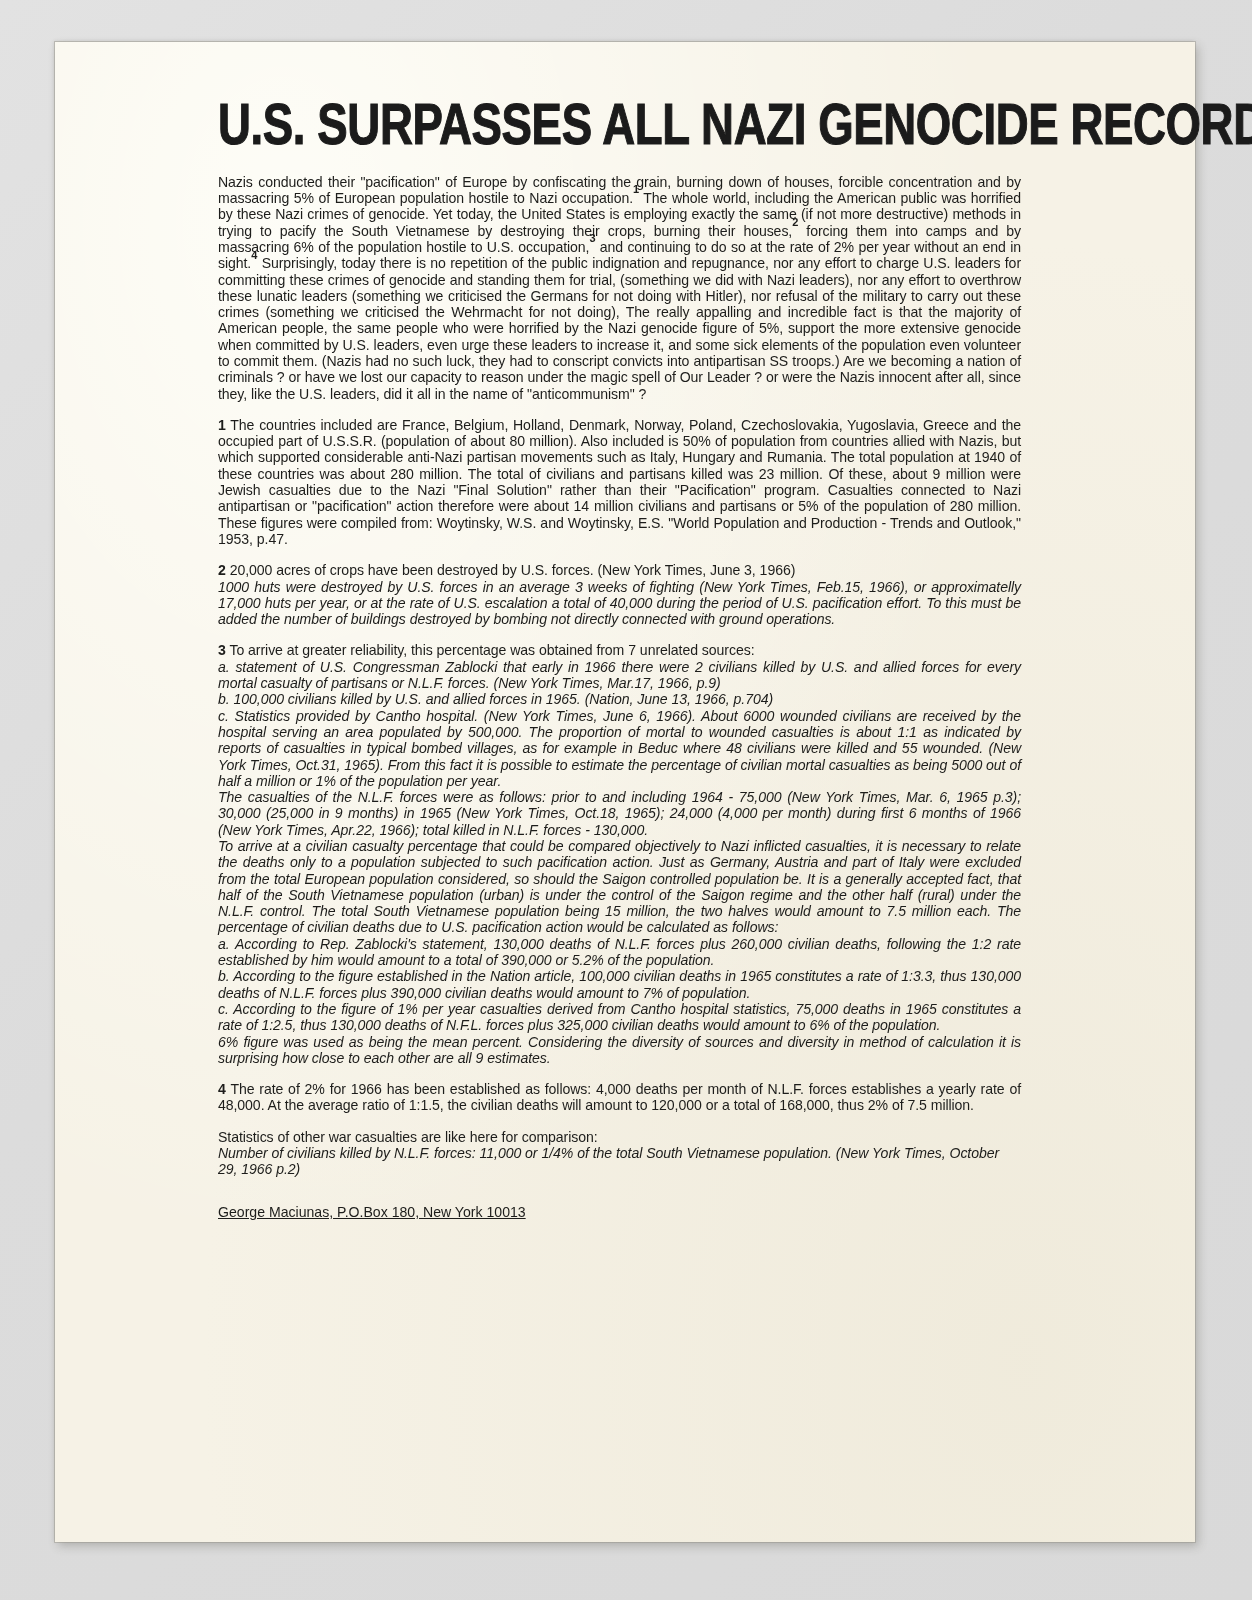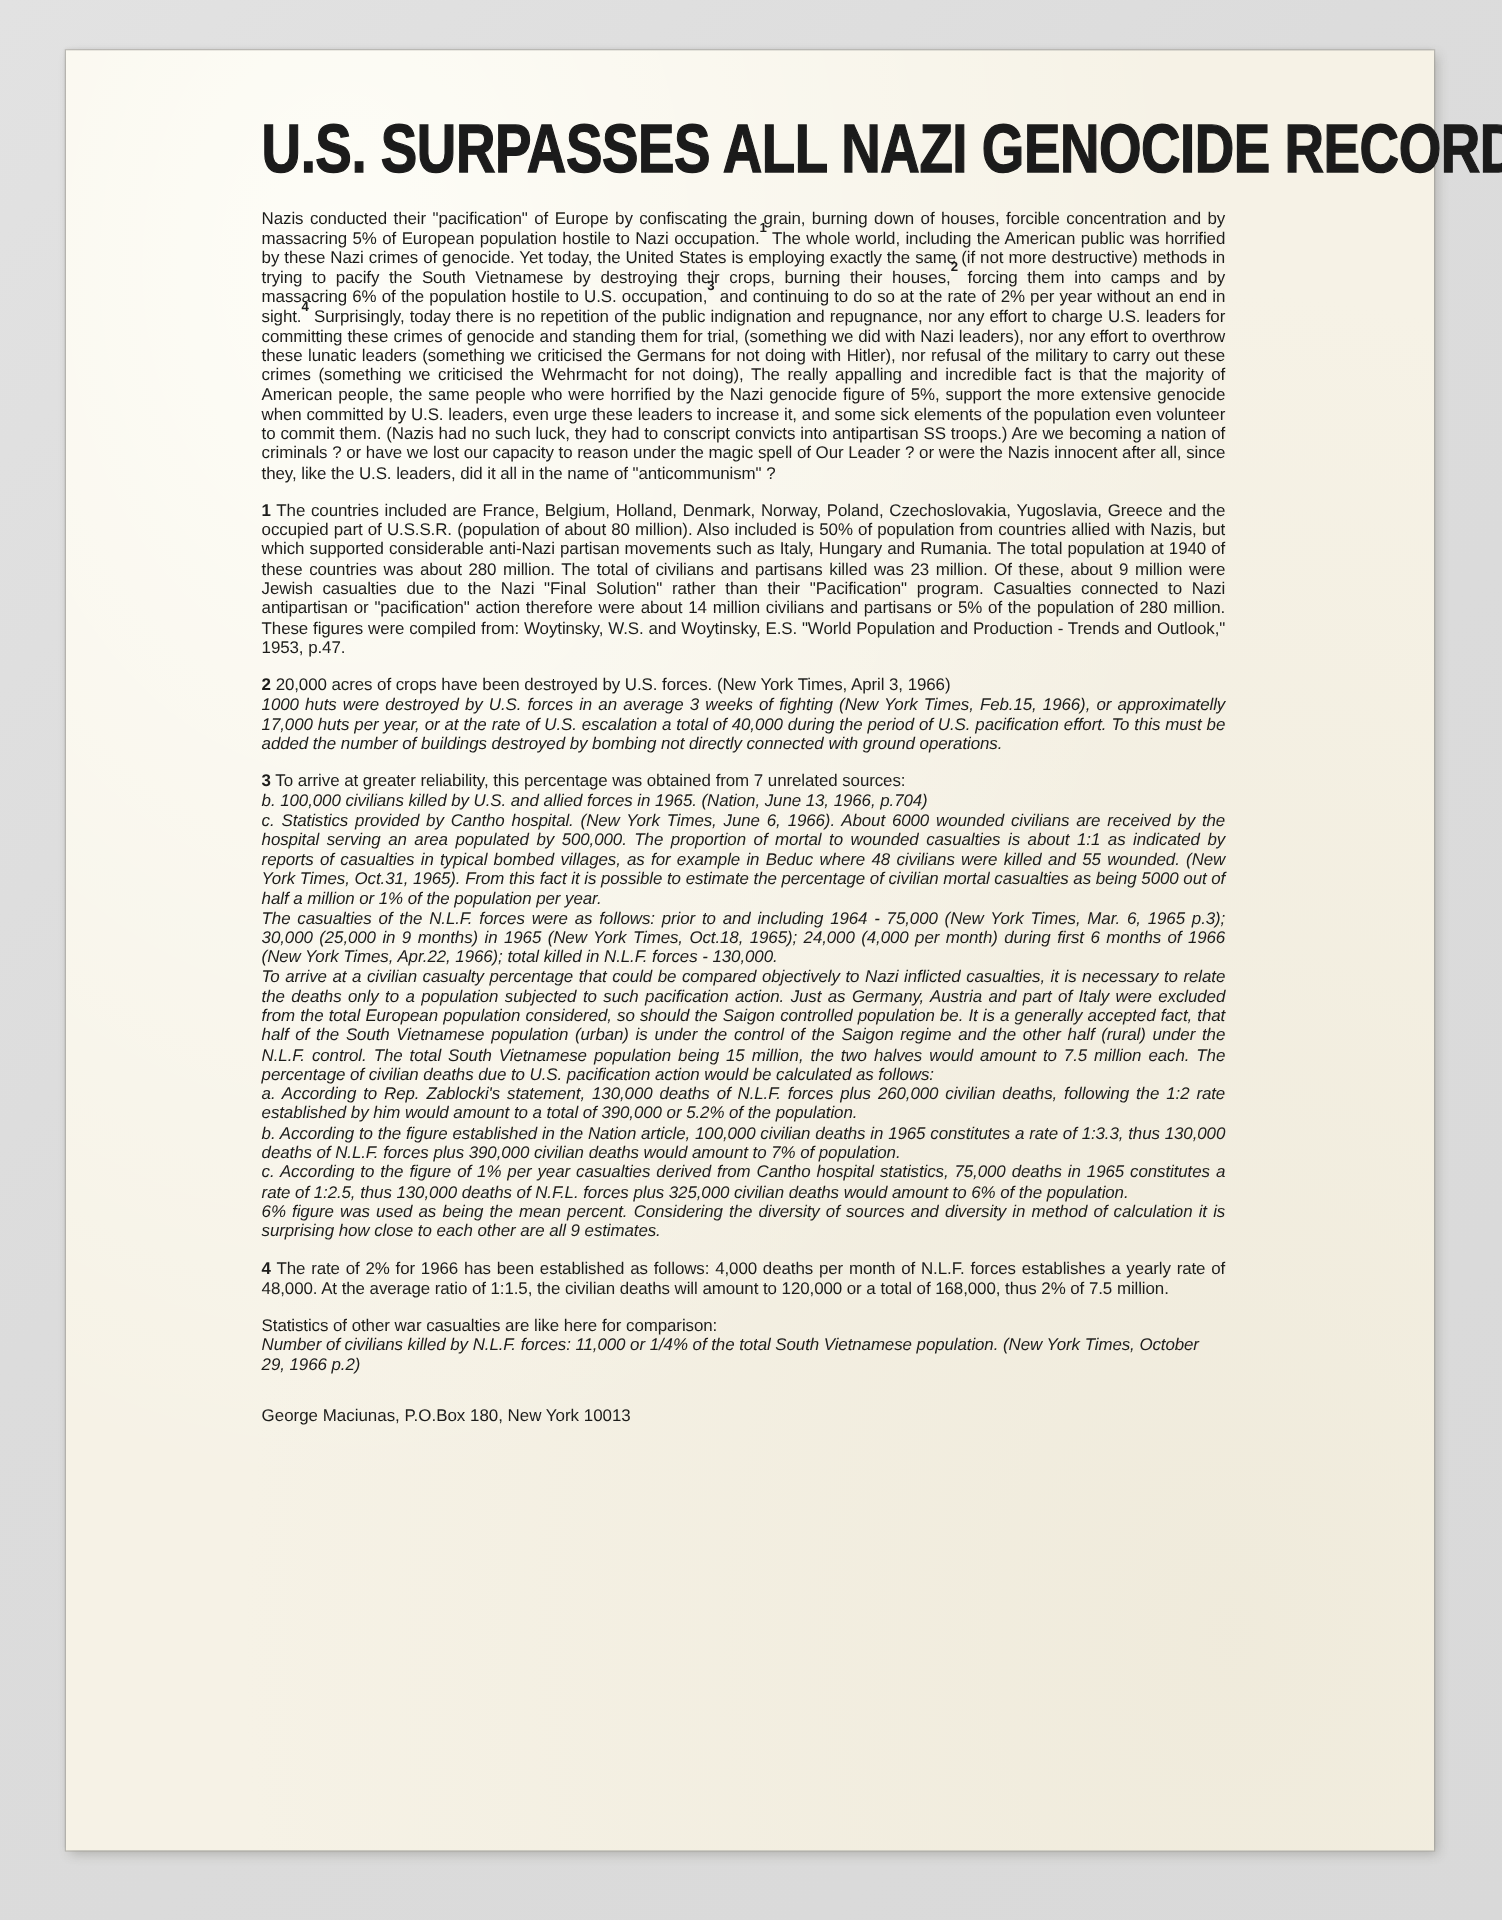--- a/index.html
+++ b/index.html
@@ -103,46 +103,48 @@
   .fnum {
     font-weight: 700;
   }
 
   .sig {
     margin-top: 26px;
     font-size: 14.1px;
     line-height: 16.3px;
     color: #1d1d1b;
     text-align: left;
+    text-decoration: underline;
   }
 </style>
 </head>
 <body>
 
 <div id="mount">
   <div id="sheet">
     <div id="content">
 
       <h1 class="headline">U.S. SURPASSES ALL NAZI GENOCIDE RECORDS!</h1>
 
       <div class="block">
         <p class="para"><span>Nazis conducted their "pacification" of Europe by confiscating the grain, burning down of houses, forcible concentration and by massacring 5% of European population hostile to Nazi occupation.</span><sup class="fn">1</sup><span>  The whole world, including the American public was horrified by these Nazi crimes of genocide. Yet today, the United States is employing exactly the same (if not more destructive) methods in trying to pacify the South Vietnamese by destroying their crops, burning their houses,</span><sup class="fn">2</sup><span>  forcing them into camps and by massacring 6% of the population hostile to U.S. occupation,</span><sup class="fn">3</sup><span>  and continuing to do so at the rate of 2% per year without an end in sight.</span><sup class="fn">4</sup><span>  Surprisingly, today there is no repetition of the public indignation and repugnance, nor any effort to charge U.S. leaders for committing these crimes of genocide and standing them for trial, (something we did with Nazi leaders), nor any effort to overthrow these lunatic leaders (something we criticised the Germans for not doing with Hitler), nor refusal of the military to carry out these crimes (something we criticised the Wehrmacht for not doing),  The really appalling and incredible fact is that the majority of American people, the same people who were horrified by the Nazi genocide figure of 5%, support the more extensive genocide when committed by U.S. leaders, even urge these leaders to increase it, and some sick elements of the population even volunteer to commit them. (Nazis had no such luck, they had to conscript convicts into antipartisan SS troops.)  Are we becoming a nation of criminals ?  or have we lost our capacity to reason under the magic spell of Our Leader ?  or were the Nazis innocent after all, since they, like the U.S. leaders, did it all in the name of "anticommunism" ?</span></p>
       </div>
 
       <div class="block">
         <p class="para"><span class="fnum">1</span><span>  The countries included are France, Belgium, Holland, Denmark, Norway, Poland, Czechoslovakia, Yugoslavia, Greece and the occupied part of U.S.S.R. (population of about 80 million). Also included is 50% of population from countries allied with Nazis, but which supported considerable anti-Nazi partisan movements such as Italy, Hungary and Rumania. The total population at 1940 of these countries was about 280 million. The total of civilians and partisans killed was 23 million. Of these, about 9 million were Jewish casualties due to the Nazi "Final Solution" rather than their "Pacification" program. Casualties connected to Nazi antipartisan or "pacification" action therefore were about 14 million civilians and partisans or 5% of the population of 280 million.  These figures were compiled from: Woytinsky, W.S. and Woytinsky, E.S. "World Population and Production - Trends and Outlook," 1953, p.47.</span></p>
       </div>
 
       <div class="block">
-        <p class="para nojust"><span class="fnum">2</span><span>  20,000 acres of crops have been destroyed by U.S. forces. (New York Times, April 3, 1966)</span></p>
+        <p class="para nojust"><span class="fnum">2</span><span>  20,000 acres of crops have been destroyed by U.S. forces. (New York Times, June 3, 1966)</span></p>
         <p class="para">1000 huts were destroyed by U.S. forces in an average 3 weeks of fighting (New York Times, Feb.15, 1966), or approximatelly 17,000 huts per year, or at the rate of U.S. escalation a total of 40,000 during the period of U.S. pacification effort. To this must be added the number of buildings destroyed by bombing not directly connected with ground operations.</p>
       </div>
 
       <div class="block">
         <p class="para nojust"><span class="fnum">3</span><span>  To arrive at greater reliability, this percentage was obtained from 7 unrelated sources:</span></p>
+        <p class="para">a. statement of U.S. Congressman Zablocki that early in 1966 there were 2 civilians killed by U.S. and allied forces for every mortal casualty of partisans or N.L.F. forces. (New York Times, Mar.17, 1966, p.9)</p>
         <p class="para nojust">b. 100,000 civilians killed by U.S. and allied forces in 1965. (Nation, June 13, 1966, p.704)</p>
         <p class="para">c. Statistics provided by Cantho hospital. (New York Times, June 6, 1966). About 6000 wounded civilians are received by the hospital serving an area populated by 500,000. The proportion of mortal to wounded casualties is about 1:1 as indicated by reports of casualties in typical bombed villages, as for example in Beduc where 48 civilians were killed and 55 wounded. (New York Times, Oct.31, 1965).  From this fact it is possible to estimate the percentage of civilian mortal casualties as being 5000 out of half a million or 1% of the population per year.</p>
         <p class="para">The casualties of the N.L.F. forces were as follows: prior to and including 1964 - 75,000 (New York Times, Mar. 6, 1965 p.3); 30,000 (25,000 in 9 months) in 1965 (New York Times, Oct.18, 1965); 24,000 (4,000 per month) during first 6 months of 1966 (New York Times, Apr.22, 1966); total killed in N.L.F. forces -   130,000.</p>
         <p class="para">To arrive at a civilian casualty percentage that could be compared objectively to Nazi inflicted casualties, it is necessary to relate the deaths only to a population subjected to such pacification action. Just as Germany, Austria and part of Italy were excluded from the total European population considered, so should the Saigon controlled population be. It is a generally accepted fact, that half of the South Vietnamese population (urban) is under the control of the Saigon regime and the other half (rural) under the N.L.F. control. The total South Vietnamese population being 15 million, the two halves would amount to 7.5 million each. The percentage of civilian deaths due to U.S. pacification action would be calculated as follows:</p>
         <p class="para">a. According to Rep. Zablocki's statement, 130,000 deaths of N.L.F. forces plus 260,000 civilian deaths, following the 1:2 rate established by him would amount to a total of 390,000 or 5.2% of the population.</p>
         <p class="para">b. According to the figure established in the Nation article, 100,000 civilian deaths in 1965 constitutes a rate of 1:3.3, thus 130,000 deaths of N.L.F. forces plus 390,000 civilian deaths would amount to 7% of population.</p>
         <p class="para">c. According to the figure of 1% per year casualties derived from Cantho hospital statistics, 75,000 deaths in 1965 constitutes a rate of 1:2.5, thus 130,000 deaths of N.F.L. forces plus 325,000 civilian deaths would amount to 6% of the population.</p>
         <p class="para">6% figure was used as being the mean percent. Considering the diversity of sources and diversity in method of calculation it is surprising how close to each other are all 9 estimates.</p>
       </div>
 

